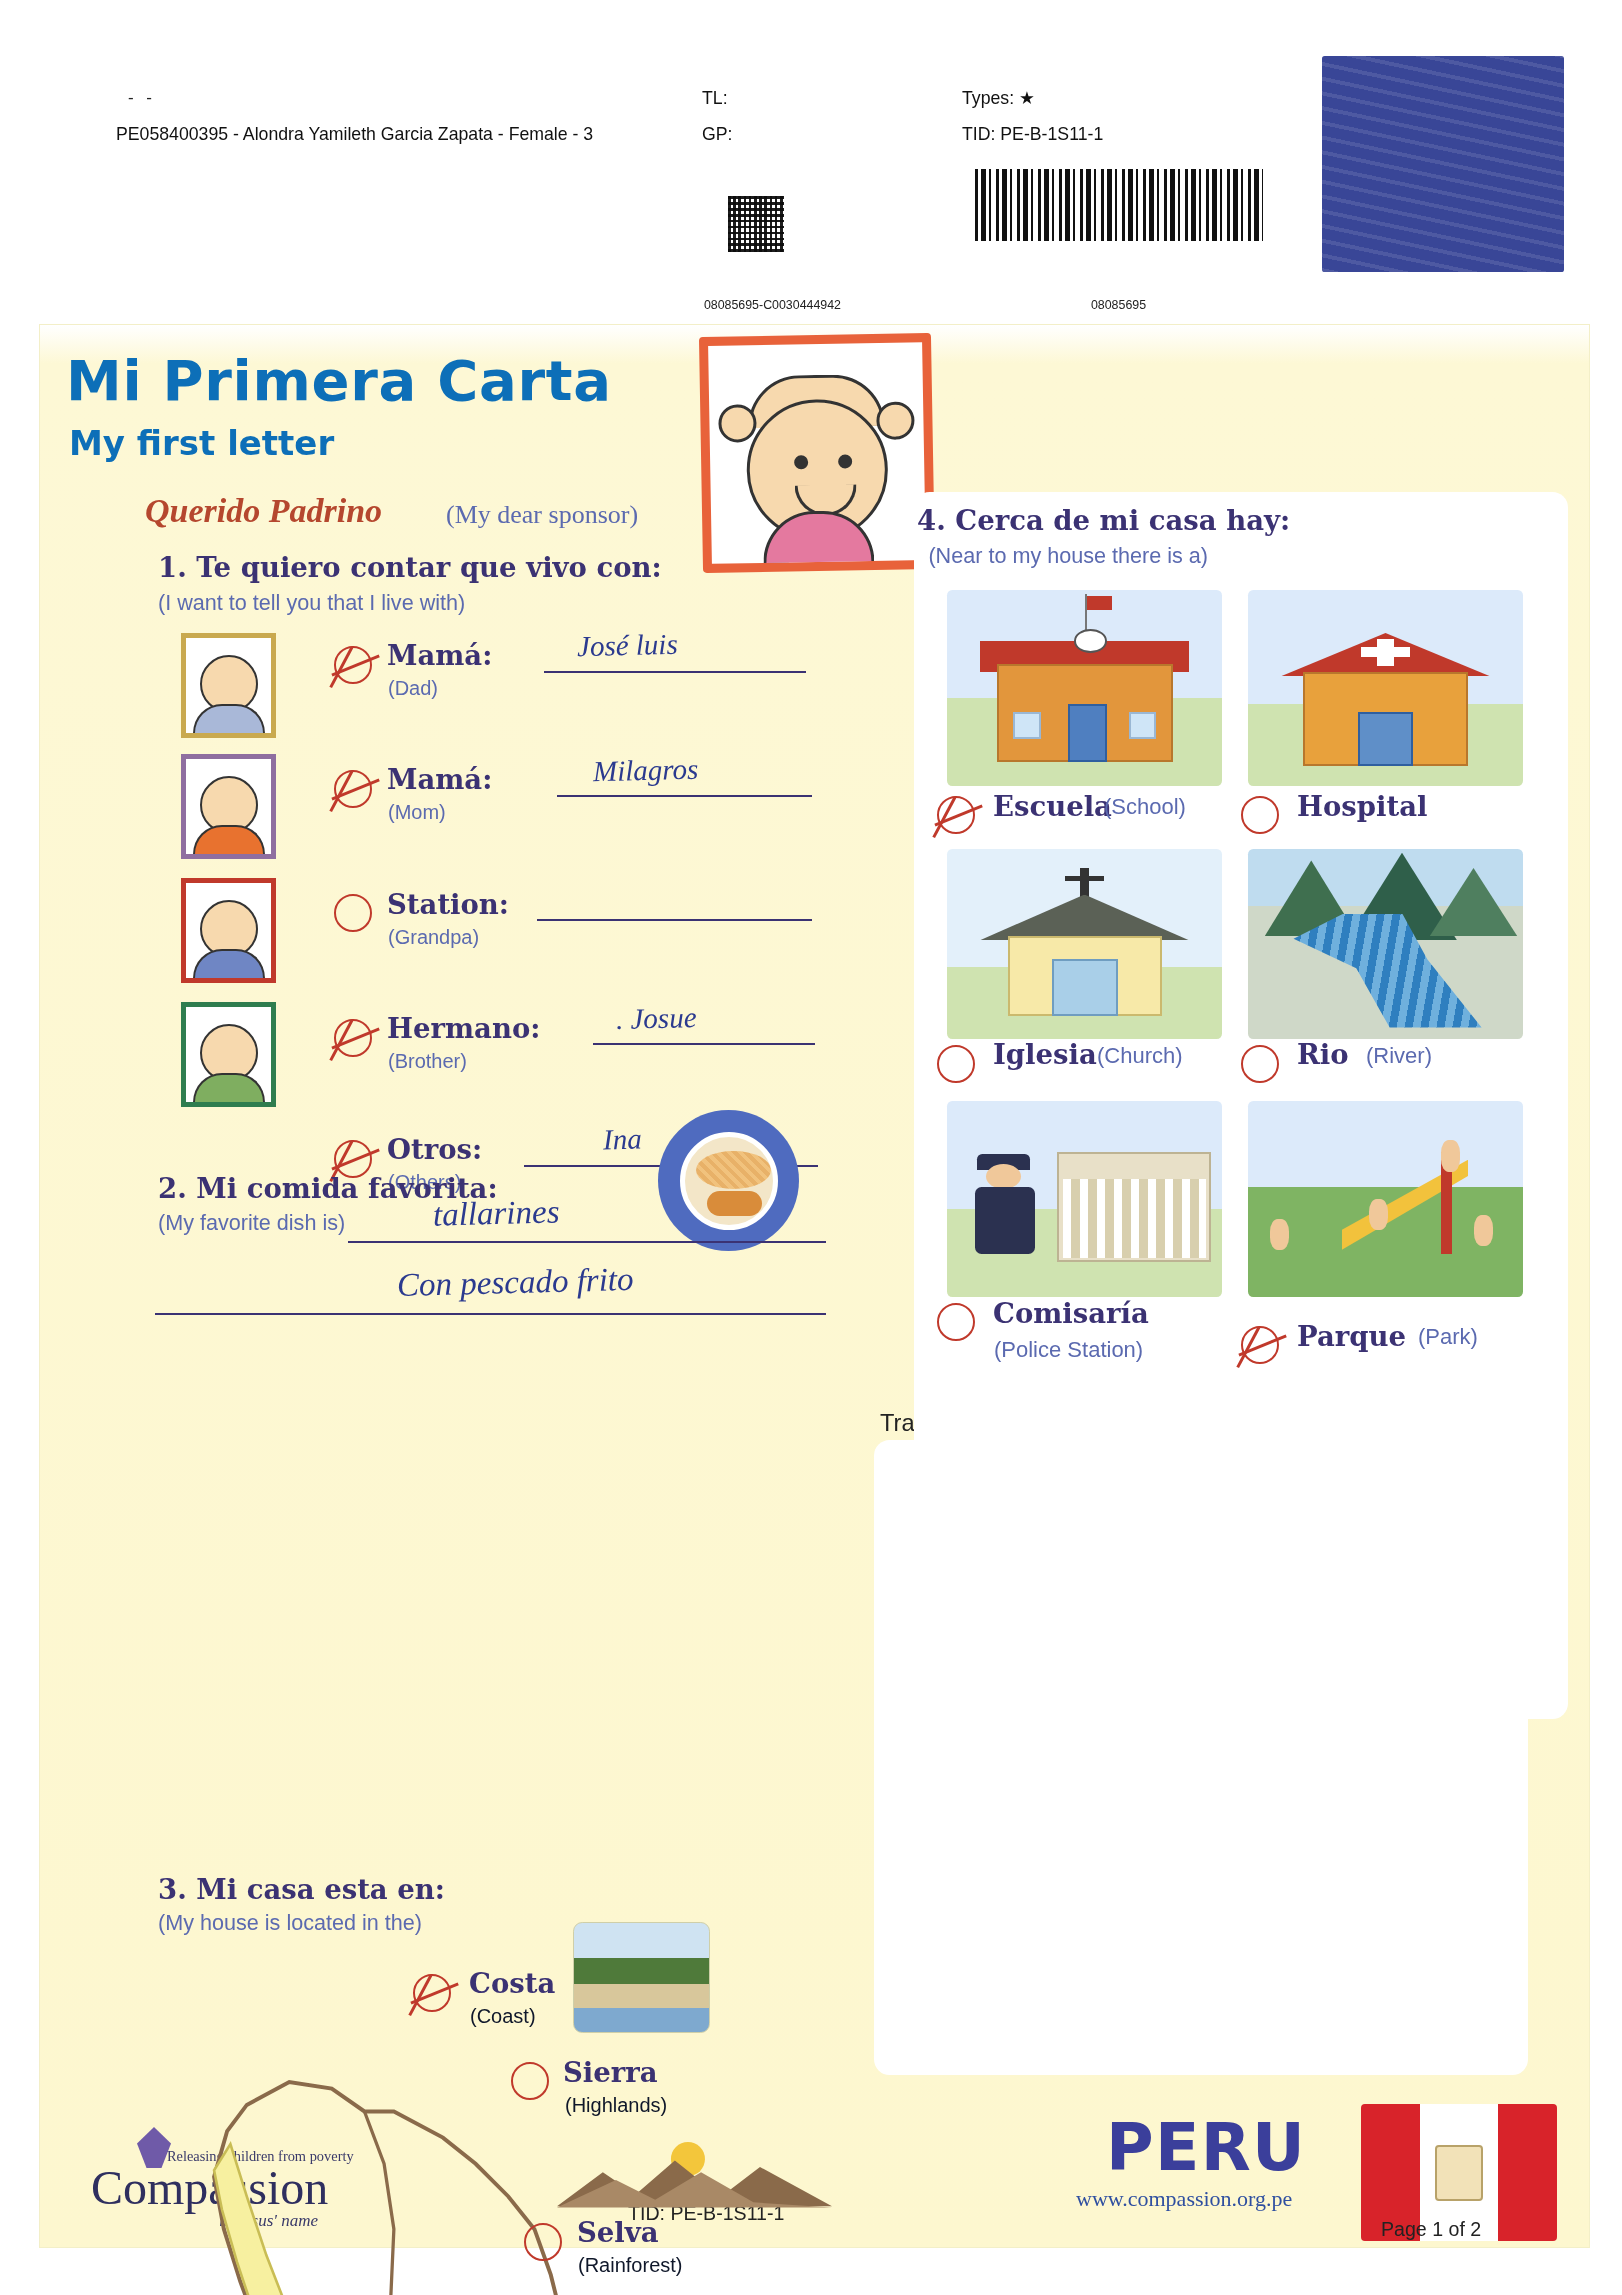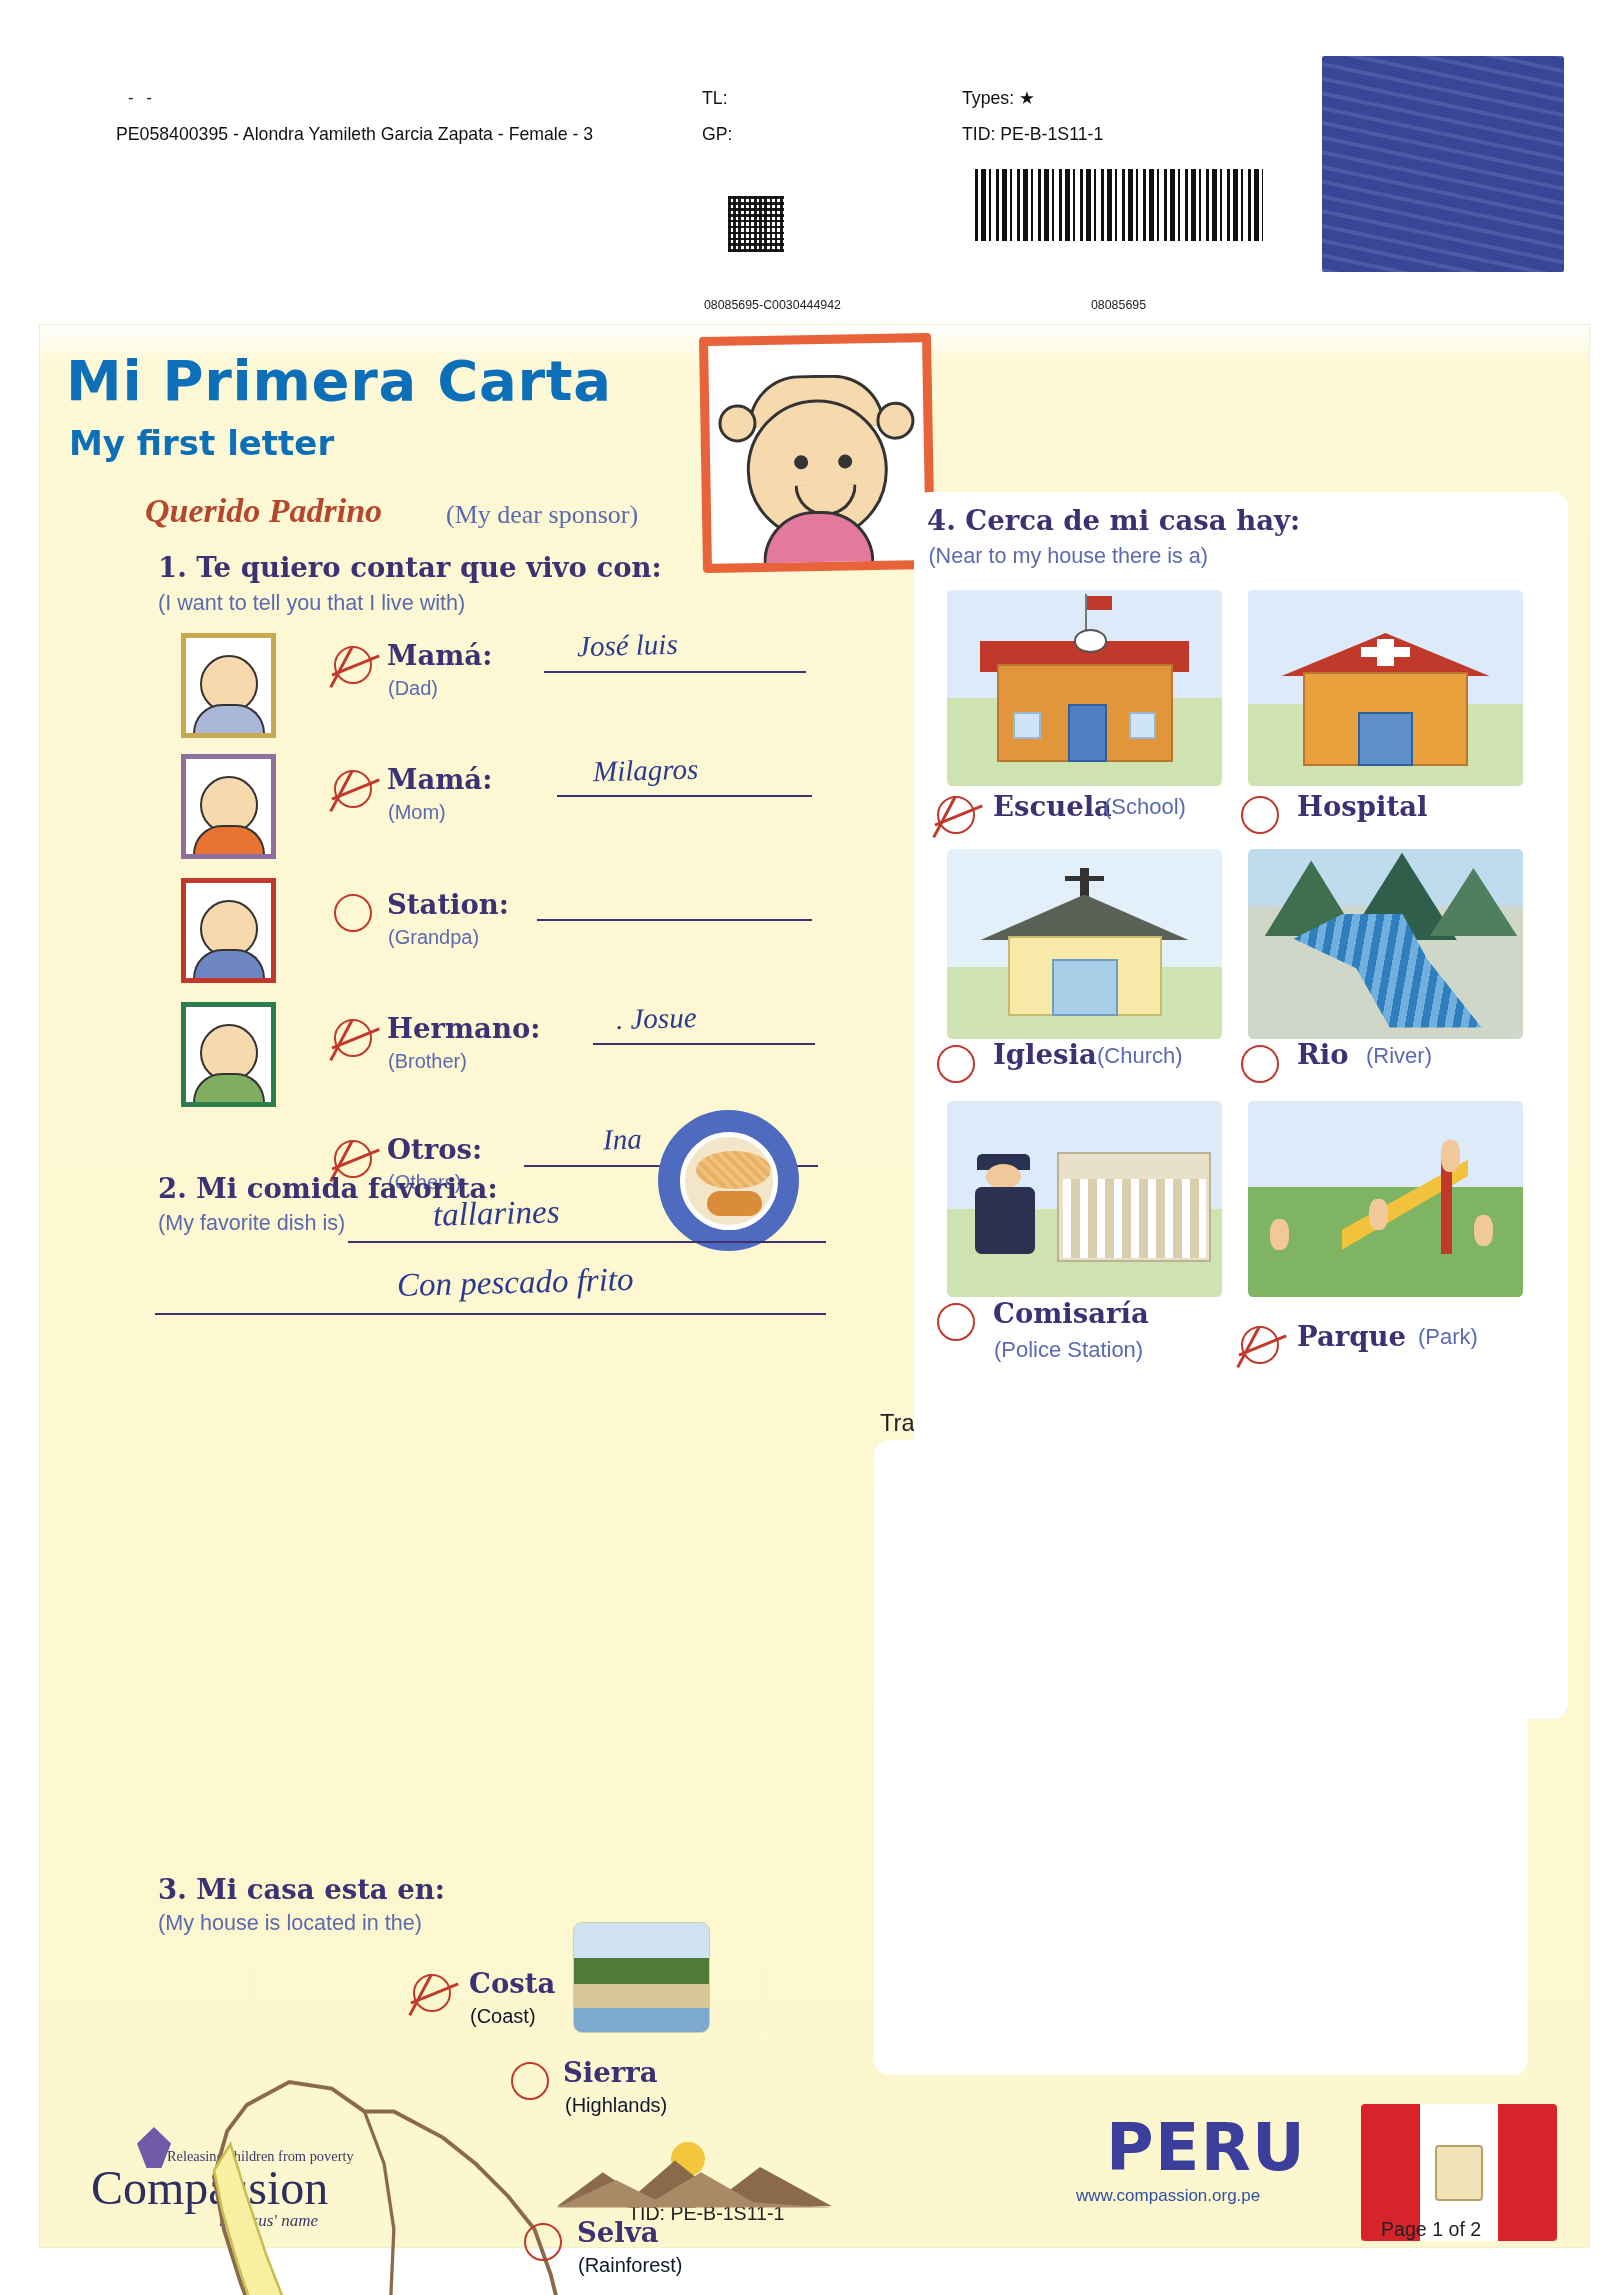--- a/index.html
+++ b/index.html
@@ -296,21 +296,21 @@
     width: 275px; height: 79px;
   }
 
   
   .q4-card {
     position: absolute; left: 874px; top: 167px;
     width: 654px; height: 1227px;
     background: #ffffff;
     border-radius: 15.7px;
   }
-  #q4-h { left: 13px; top: 11.8px; text-align: center; }
+  #q4-h { left: 3px; top: 11.8px; text-align: center; }
   #q4-s { left: 14.4px; top: 51px; }
   .opt-label {
     position: absolute;
     font-size: 27.5px; font-weight: bold; color: #3b3273;
     font-family: "DejaVu Serif", serif;
   }
   .opt-en {
     position: absolute;
     font-size: 22px; color: #5b6ab0;
   }
@@ -405,21 +405,21 @@
     font-size: 19.6px; color: #222;
   }
   .peru-word {
     position: absolute; left: 1106px; top: 2110px;
     font-size: 65px; font-weight: bold; color: #3b3f9b;
     font-family: "DejaVu Sans", sans-serif;
     letter-spacing: 1.3px;
   }
   .peru-url {
     position: absolute; left: 1076px; top: 2186px;
-    font-size: 17px; color: #2f4fa0;
+    font-size: 22px; color: #2f4fa0; font-family: Liberation Serif, serif;
   }
   .peru-flag {
     position: absolute; left: 1361px; top: 2104px;
     width: 196px; height: 137px;
     background: linear-gradient(90deg,#d8232a 0 30%, #ffffff 30% 70%, #d8232a 70% 100%);
     border-radius: 3.9px;
   }
   .peru-crest {
     position: absolute; left: 50%; top: 50%;
     transform: translate(-50%,-50%);

